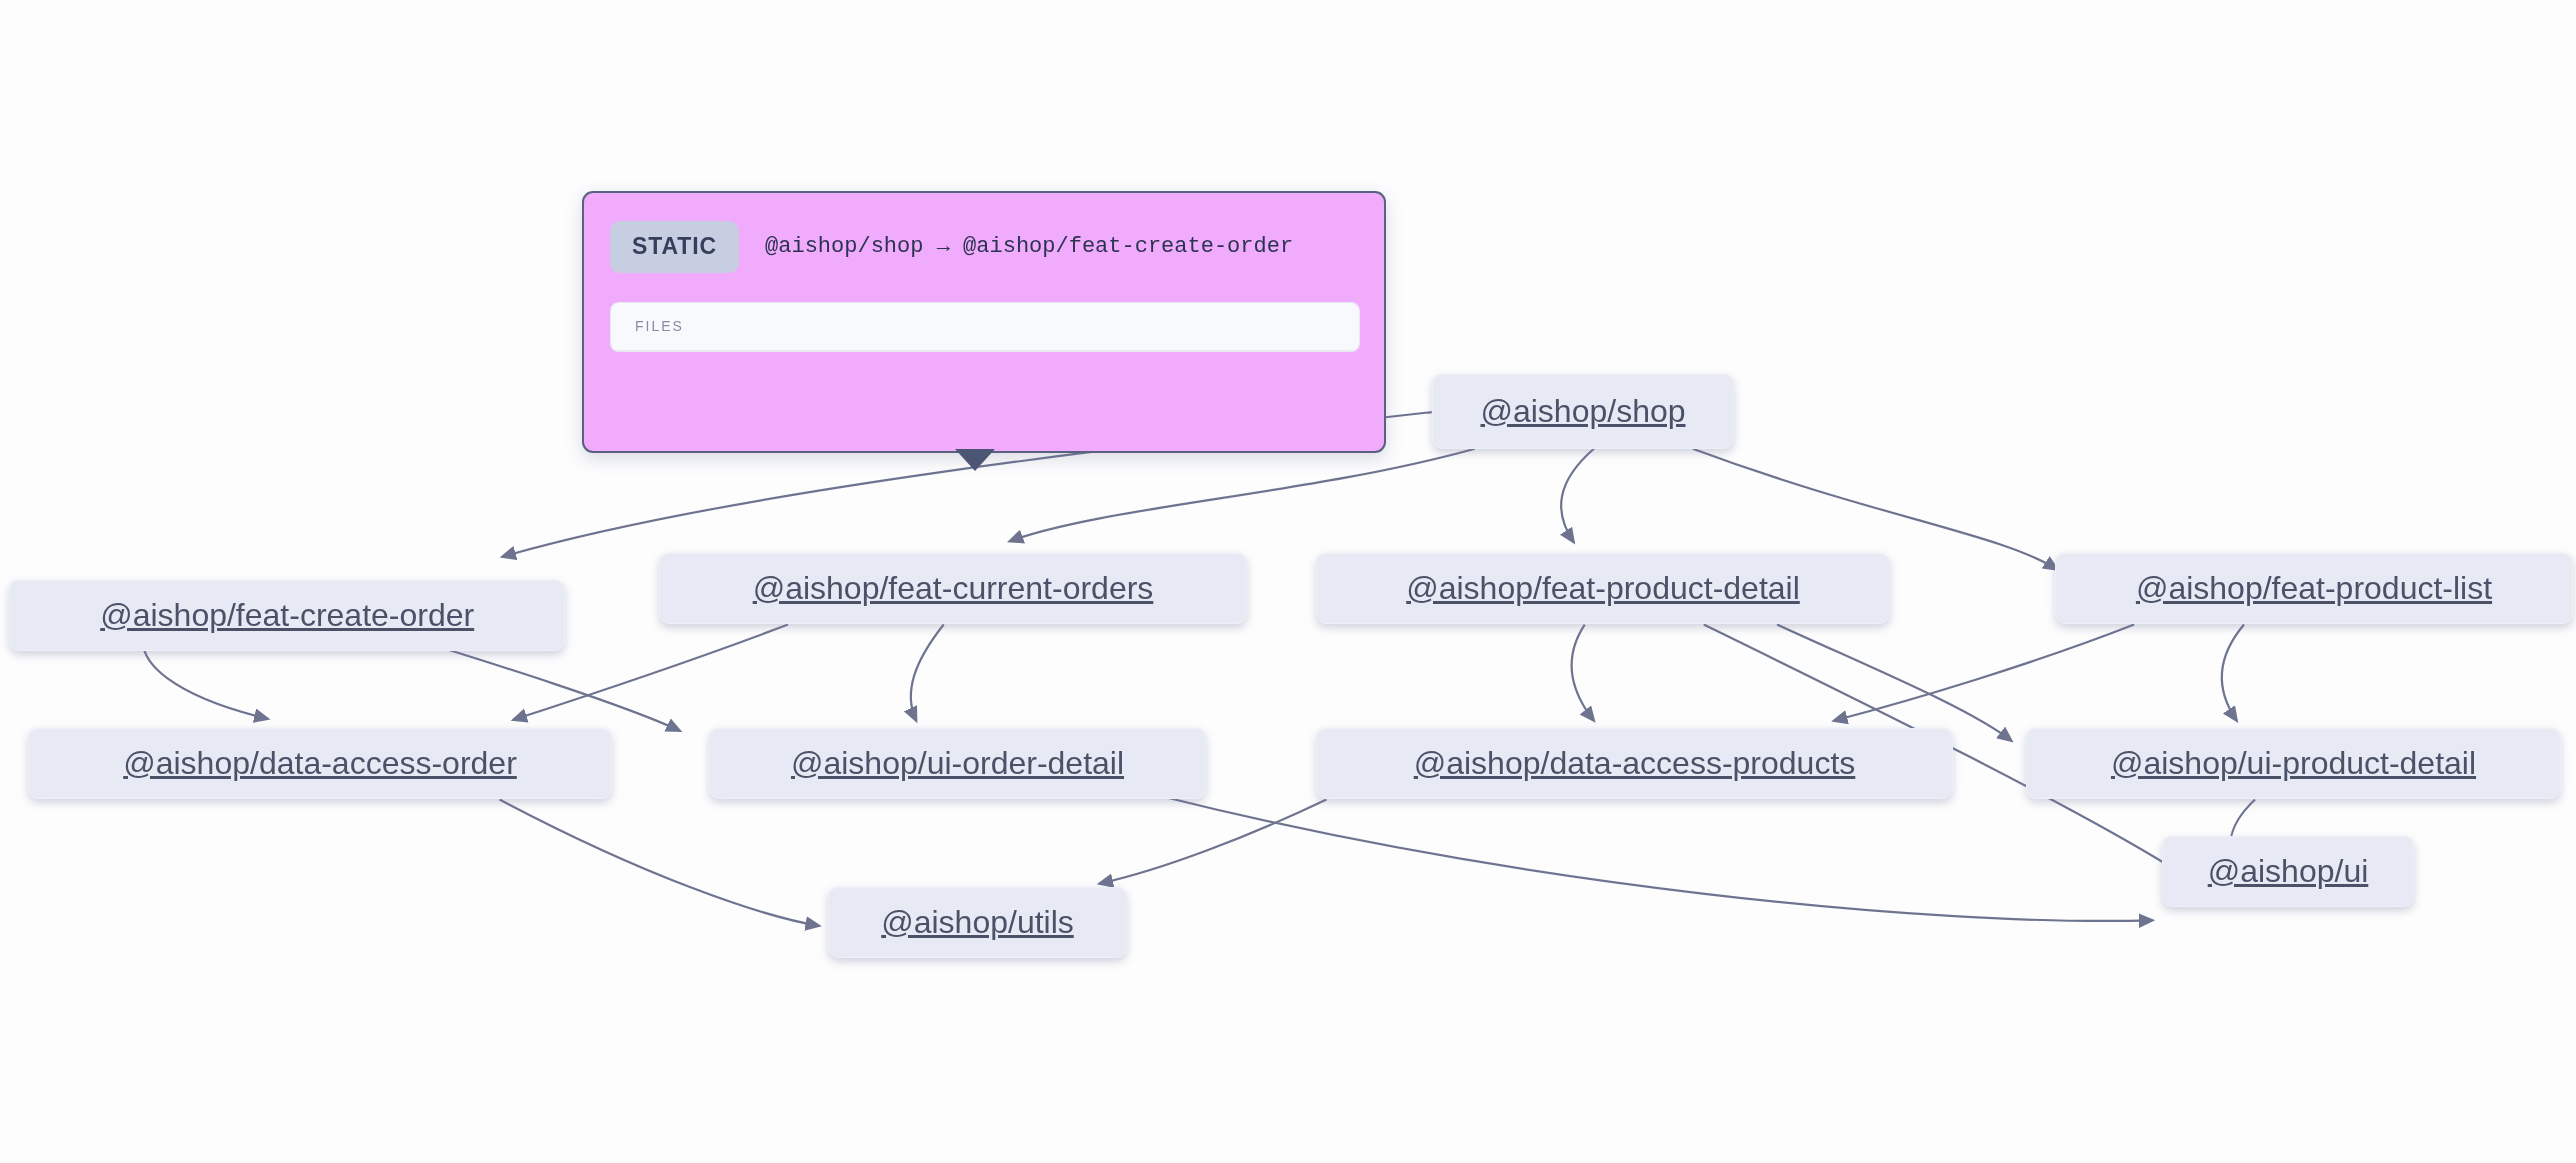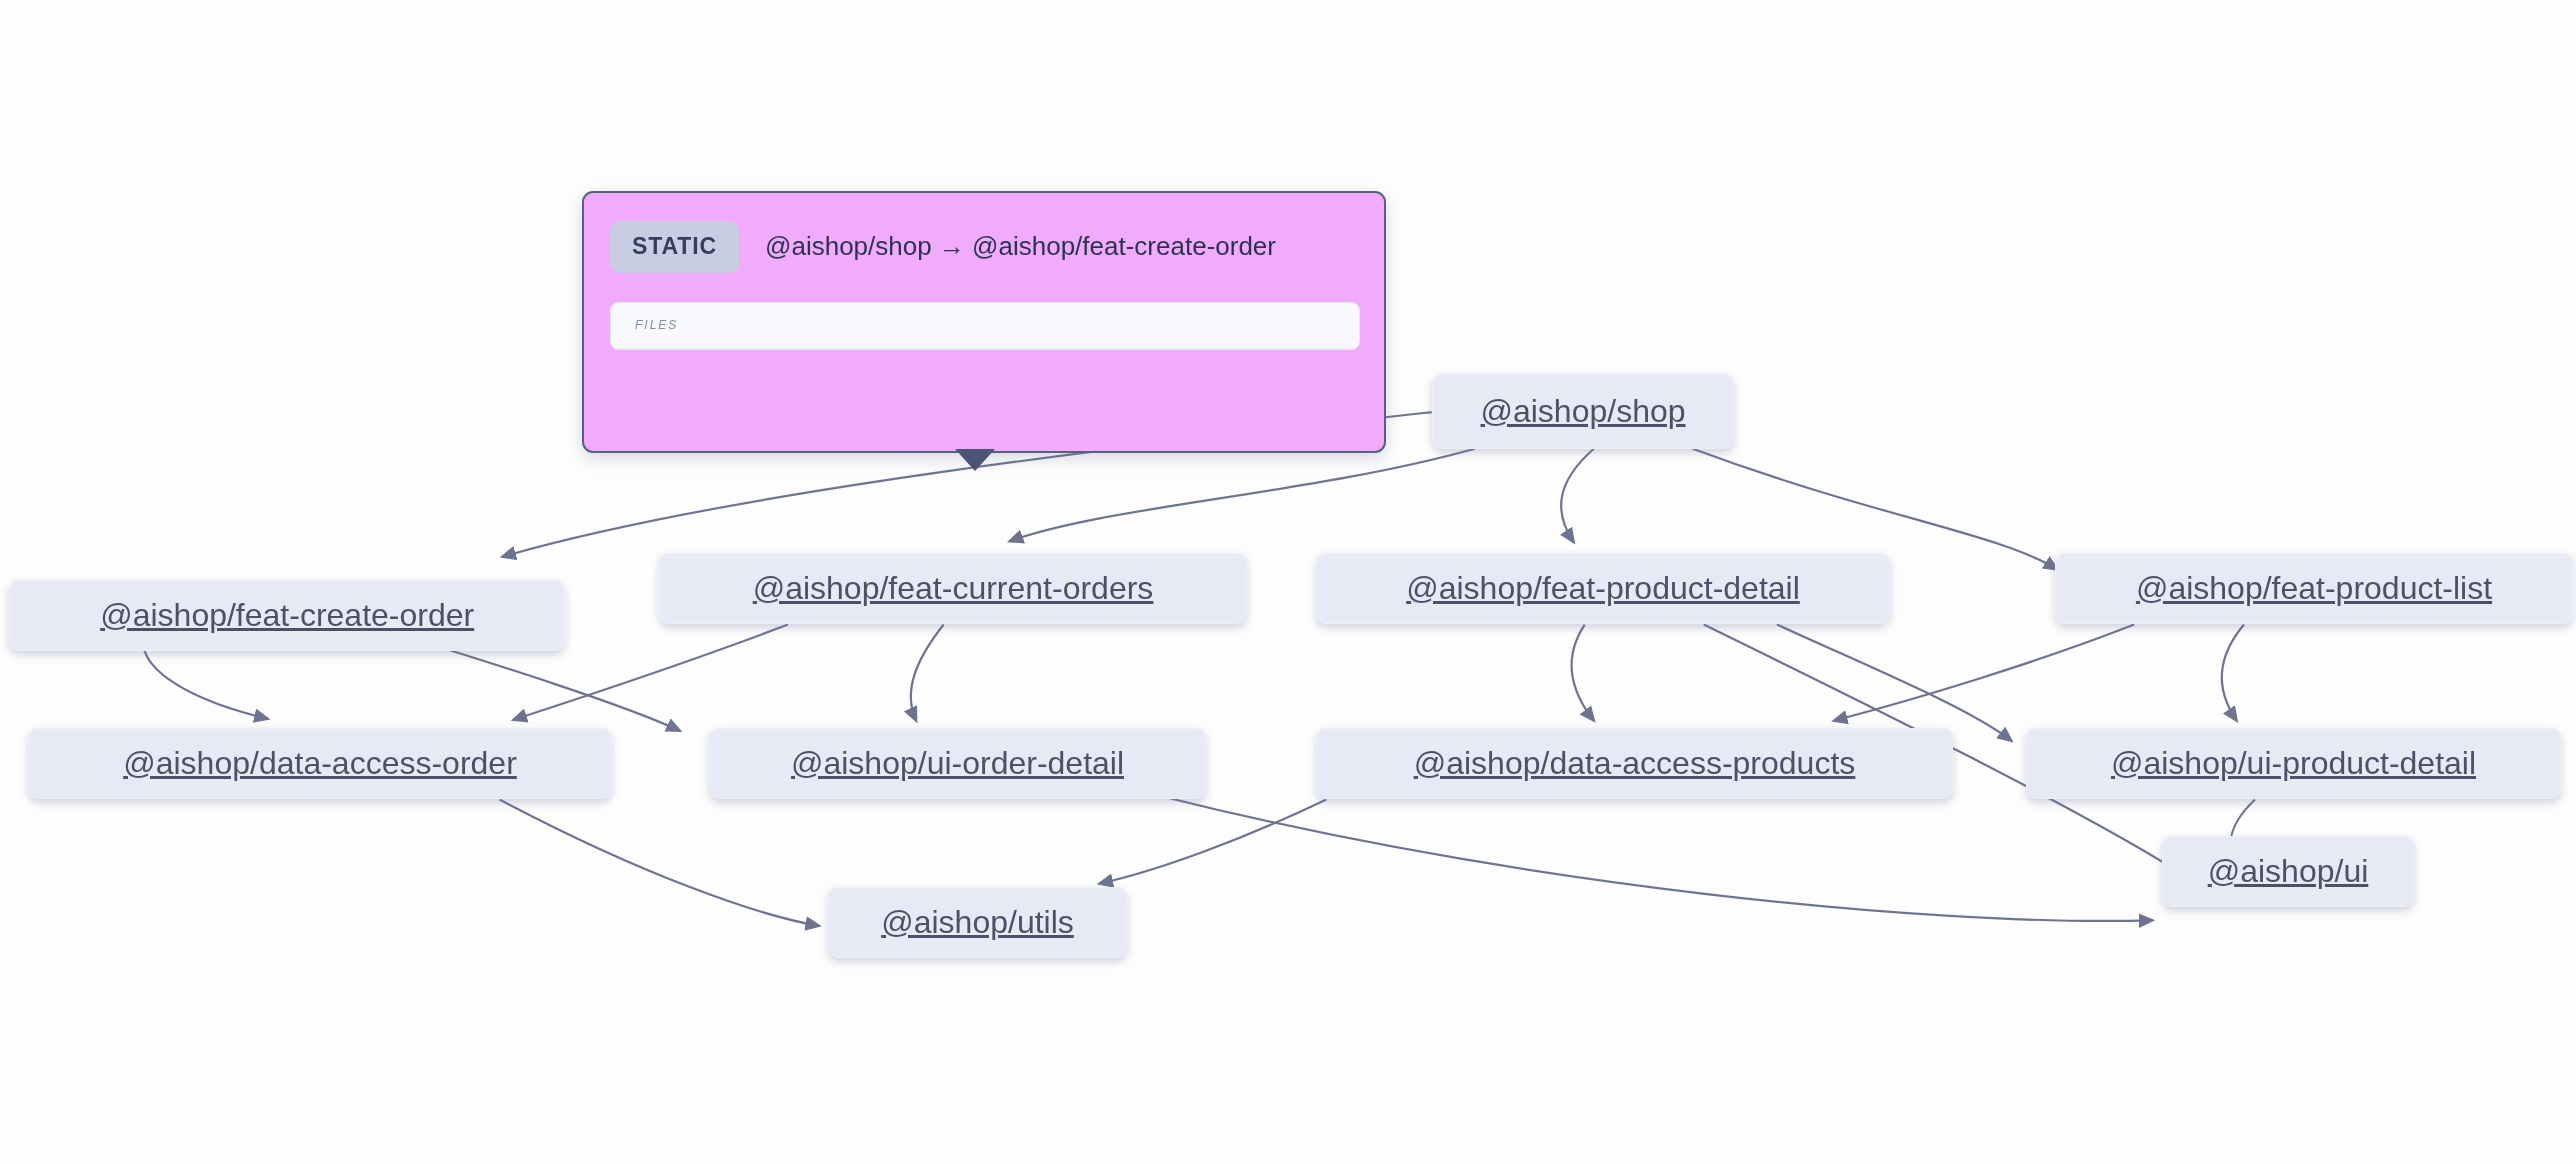--- a/index.html
+++ b/index.html
@@ -65,40 +65,39 @@
     background:var(--badge-bg);
     color:var(--badge-text);
     font-weight:bold;
     font-size:23px;
     letter-spacing:0.9px;
     padding:14.7px 22px;
     border-radius:10px;
     line-height:1;
   }
   .relation{
-    font-family:Liberation Sans, sans-serif;
-    font-size:26px;
+    font-family:Liberation Mono, monospace;
+    font-size:22px;
     color:var(--mono-text);
     margin-left:26px;
     white-space:nowrap;
   }
   .files-box{
     margin-top:29px;
     border:0.9px solid var(--files-border);
     border-radius:8.2px;
     overflow:hidden;
   }
   .files-header{
     background:var(--files-header-bg);
     border-bottom:0.9px solid var(--files-border);
     color:var(--files-label);
-    font-size:12px;
+    font-size:14px;
     letter-spacing:2px;
     padding:15.6px 24px;
-    font-style:italic;
   }
   .file-row{
     background:#ffffff;
     color:var(--file-text);
     font-size:26px;
     padding:18.3px 24px;
   }
 </style>
 </head>
 <body>

